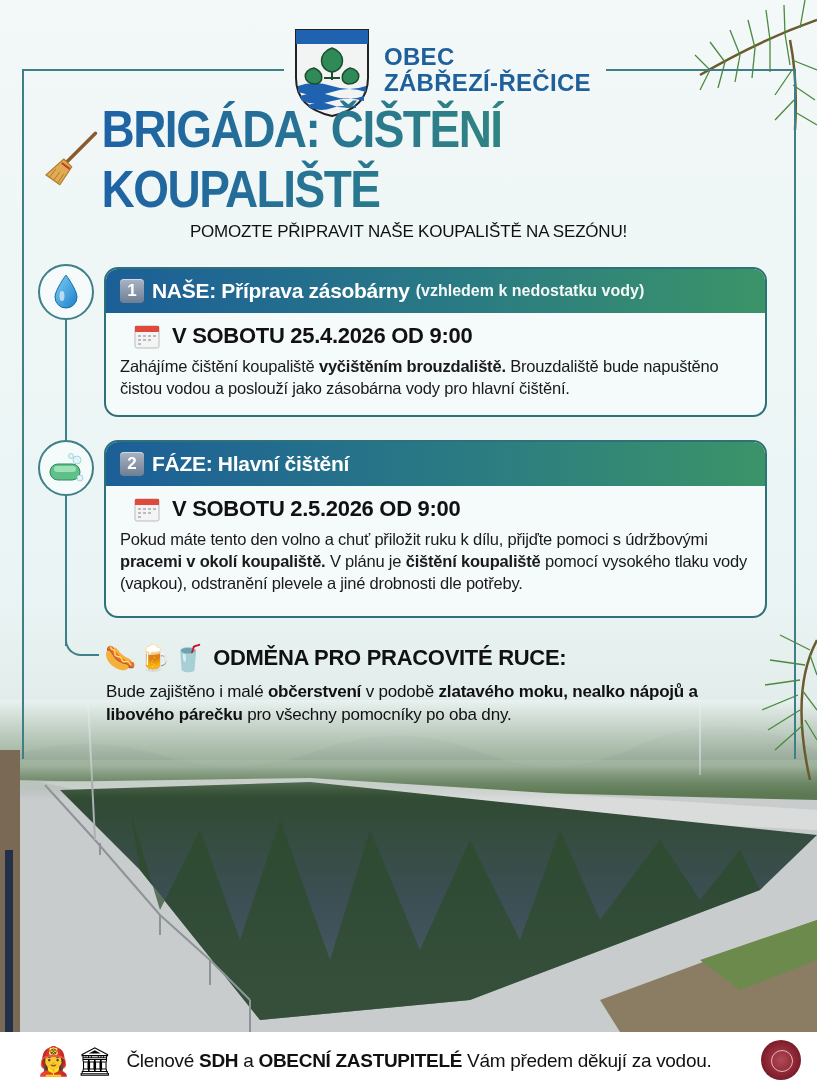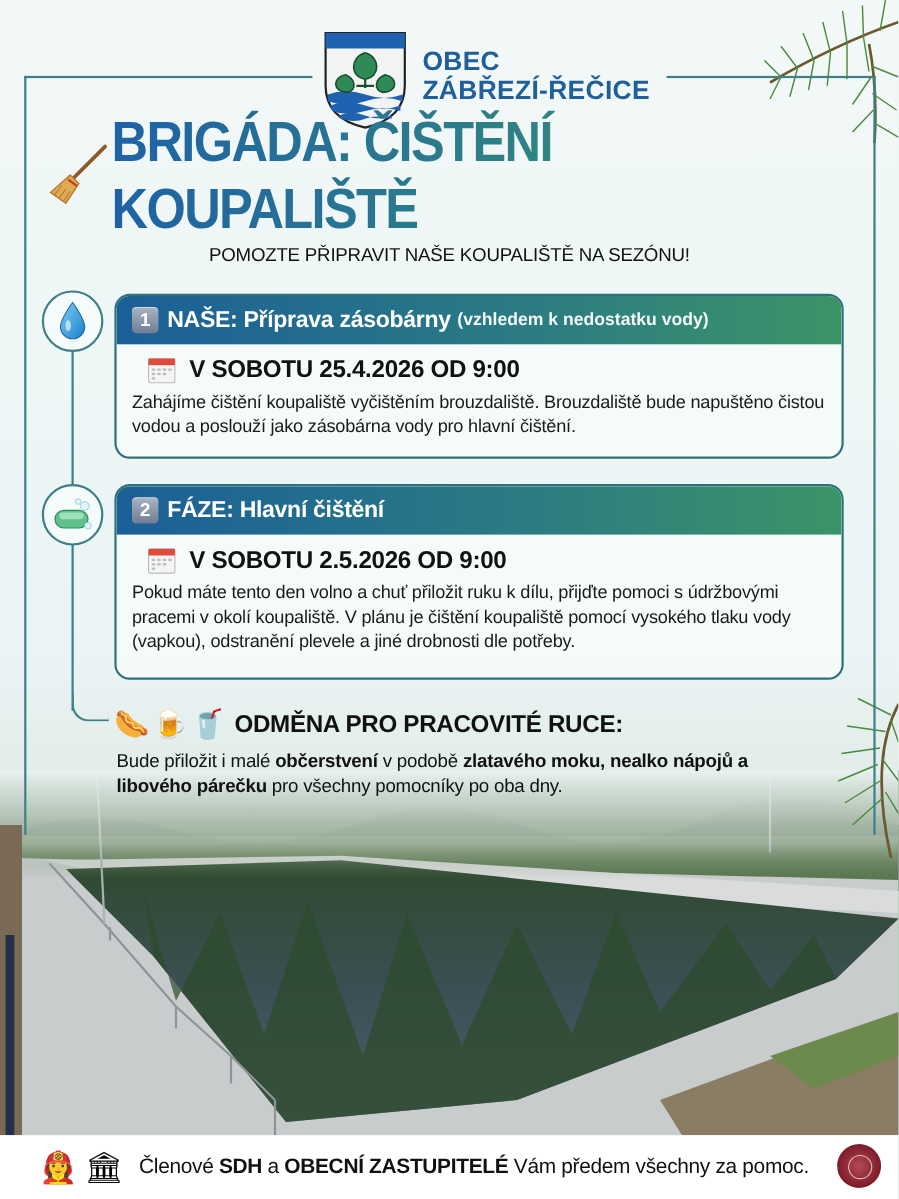--- a/index.html
+++ b/index.html
@@ -35,21 +35,21 @@
   .card1 { top: 267px; height: 150px; }
   .card2 { top: 440px; height: 178px; }
   .card-head { height: 44px; background: linear-gradient(90deg, #1c5f98 0%, #2a7b83 55%, #3b9468 100%); display: flex; align-items: center; padding-left: 14px; color: #fff; }
   .num-badge { width: 24px; height: 24px; border-radius: 4px; background: linear-gradient(180deg,#a9b4c4,#6f7e93); color: #fff; font-weight: bold; font-size: 17px; display: flex; align-items: center; justify-content: center; margin-right: 8px; box-shadow: inset 0 1px 0 rgba(255,255,255,0.5); }
   .phase-title { font-weight: bold; font-size: 21px; letter-spacing: -0.3px; }
   .phase-note { font-size: 16px; margin-left: 6px; font-weight: bold; opacity: 0.95; }
   .date-row { display: flex; align-items: center; padding: 10px 14px 2px 28px; }
   .cal { width: 26px; height: 26px; margin-right: 12px; }
   .date { font-weight: bold; font-size: 22px; color: #111; letter-spacing: -0.3px; }
   .desc { padding: 4px 14px 0 14px; font-size: 16.5px; line-height: 22px; color: #1a1a1a; letter-spacing: -0.2px; }
-  .desc b { font-weight: normal; }
+  .desc b { font-weight: bold; }
 
   
   .reward-head { position: absolute; left: 104px; top: 643px; display: flex; align-items: center; }
   .food { display: flex; gap: 2px; margin-right: 8px; }
   .food span { font-size: 26px; line-height: 30px; }
   .reward-title { font-weight: bold; font-size: 22px; color: #111; letter-spacing: -0.3px; }
   .reward-desc { position: absolute; left: 106px; top: 680px; width: 640px; font-size: 17px; line-height: 23px; color: #111; letter-spacing: -0.2px; }
 
   
   .photo { position: absolute; left: 0; top: 700px; width: 817px; height: 332px; }
@@ -258,21 +258,21 @@
   </div>
 
   <div class="reward-head">
     <div class="food">
       <span>🌭</span>
       <span>🍺</span>
       <span>🥤</span>
     </div>
     <span class="reward-title">ODMĚNA PRO PRACOVITÉ RUCE:</span>
   </div>
-  <div class="reward-desc"><span>Bude přiložit i malé </span><b>občerstvení</b><span> v podobě </span><b>zlatavého moku, nealko nápojů a libového párečku</b><span> pro všechny pomocníky po oba dny.</span></div>
+  <div class="reward-desc"><span>Bude zajištěno i malé </span><b>občerstvení</b><span> v podobě </span><b>zlatavého moku, nealko nápojů a libového párečku</b><span> pro všechny pomocníky po oba dny.</span></div>
 
   <div class="footer">
     <span class="f-icon">👩‍🚒</span>
     <span class="f-icon">🏛</span>
-    <span class="footer-text"><span>Členové </span><b>SDH</b><span> a </span><b>OBECNÍ ZASTUPITELÉ</b><span> Vám předem všechny za pomoc.</span></span>
+    <span class="footer-text"><span>Členové </span><b>SDH</b><span> a </span><b>OBECNÍ ZASTUPITELÉ</b><span> Vám předem děkují za vodou.</span></span>
   </div>
   <div class="seal"></div>
 </div>
 
 </body></html>

